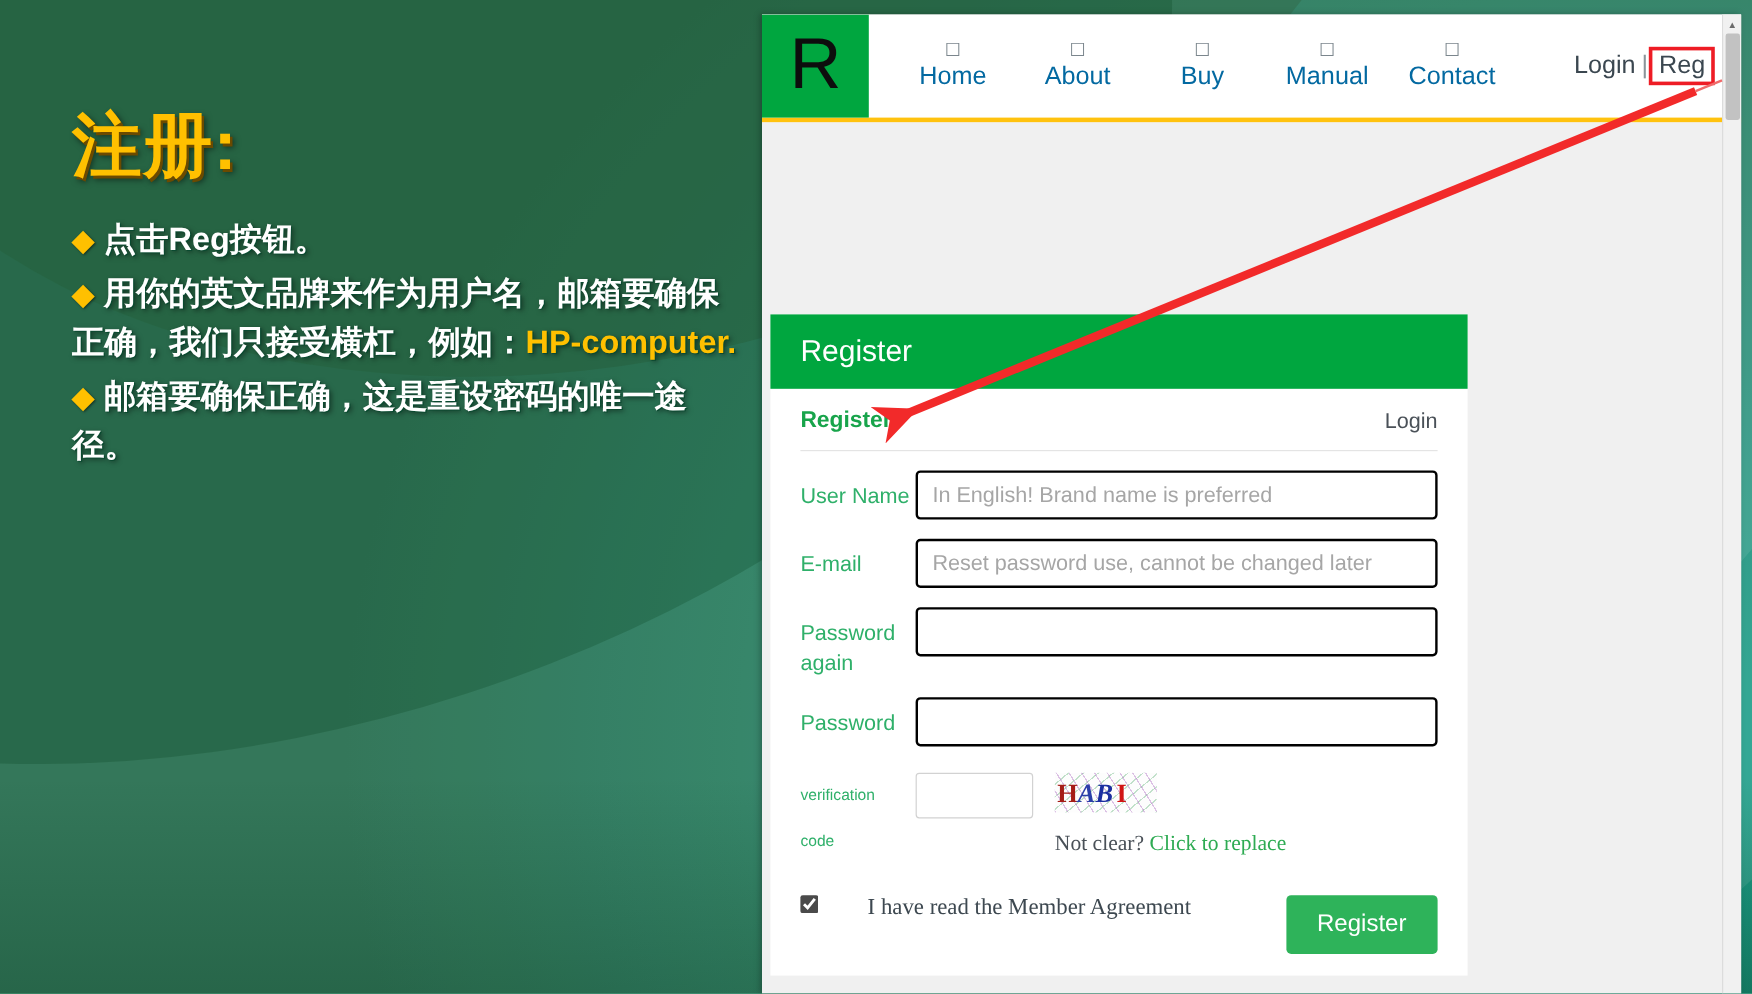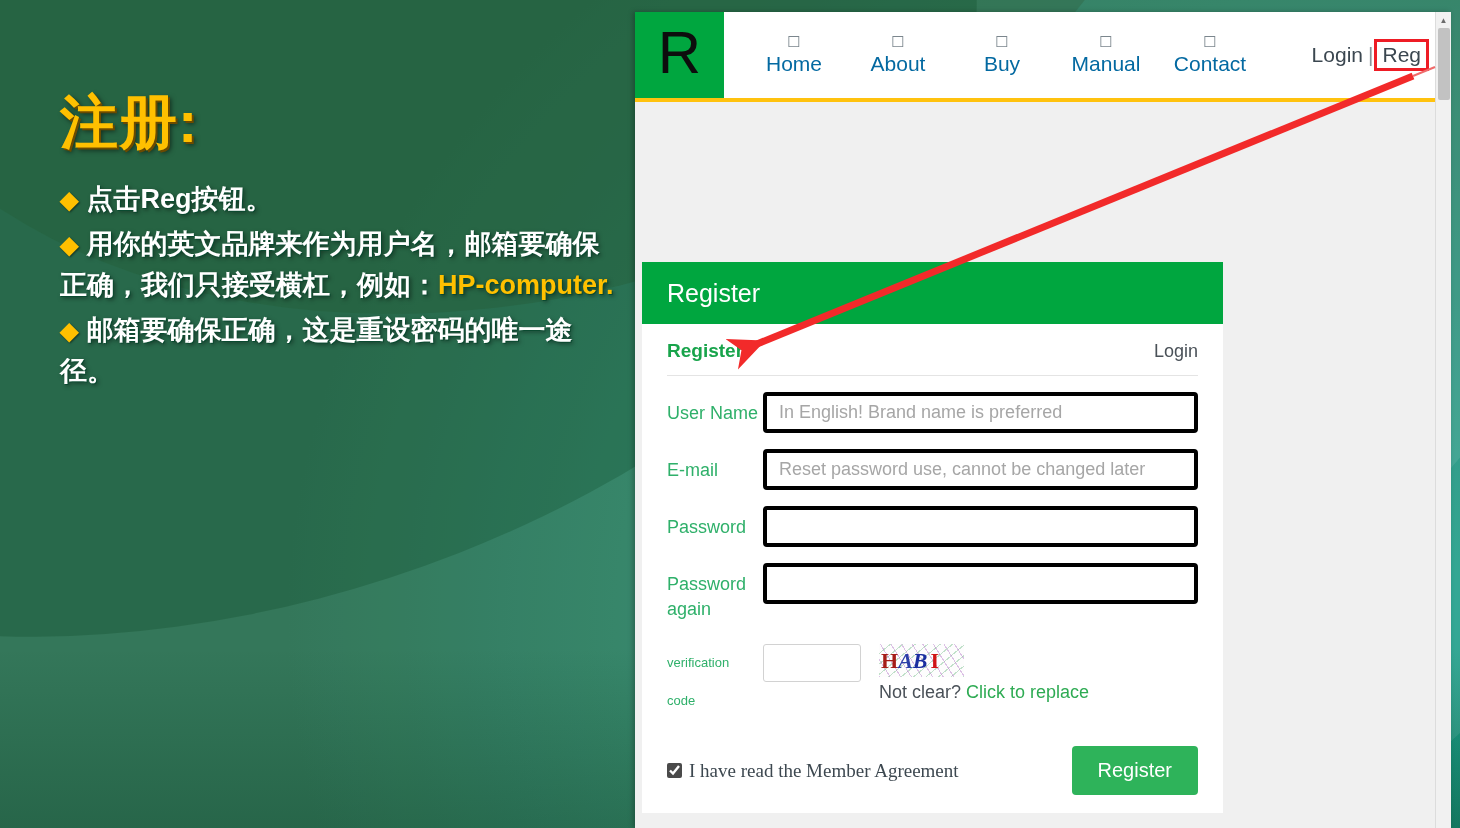--- a/index.html
+++ b/index.html
@@ -136,21 +136,21 @@
   }
   #tab-register{ color:#18a44b; font-size:19px; font-weight:bold; cursor:pointer; }
   #tab-login{ color:#4a5158; font-size:18px; cursor:pointer; }
 
   .form-row{ display:flex; align-items:flex-start; margin-top:16px;justify-content:space-between; }
   .form-label{
     width:96px; flex:0 0 96px; color:#2fb06a; font-size:18px;
     line-height:25px; padding-top:9px;
   }
   .text-input{
-    flex:1 1 auto; height:41px; border:4px solid #000000; border-radius:4px;
+    flex:1 1 auto; height:41px; border:2px solid #000000; border-radius:4px;
     background:#fff; font-size:18px; color:#333; padding:0 12px;
     font-family:"Liberation Sans", sans-serif; outline:none;
   }
   .text-input::placeholder{ color:#a6a6a6; }
 
   
   #verify-row{ display:flex; align-items:flex-start; margin-top:22px; }
   #verify-label{
     width:96px; flex:0 0 96px; color:#2fb06a; font-size:13px; line-height:38px;
   }
@@ -167,26 +167,26 @@
       repeating-linear-gradient(58deg, rgba(180,120,200,0.45) 0 1px, transparent 1px 9px),
       repeating-linear-gradient(-40deg, rgba(120,190,140,0.45) 0 1px, transparent 1px 8px),
       #fdfdfd;
     display:flex; align-items:center; padding-left:2px;
   }
   .cap-ch{ font-size:22px; font-weight:bold; font-family:"Liberation Serif", serif; }
   #cap-1{ color:#a51d17; }
   #cap-2{ color:#2b3fa8; font-style:italic; }
   #cap-3{ color:#1b2fa0; font-style:italic; }
   #cap-4{ color:#d01515; margin-left:3px; }
-  #captcha-hint{ margin-top:5px; font-size:18px; color:#4a5158; white-space:nowrap; }
+  #captcha-hint{ margin-top:15px; font-size:18px; color:#4a5158; white-space:nowrap;font-family:Liberation Serif, serif; }
   #captcha-replace{ color:#2eab53; cursor:pointer; }
 
   
   #agree-row{
-    display:flex; align-items:center; margin-top:26px;
+    display:flex; align-items:flex-start; margin-top:26px;gap:34px;
   }
   #agree-check{
     width:15px; height:15px; margin:0 7px 0 0; cursor:pointer;
     accent-color:#4a4a4a;
   }
   #agree-text{ font-size:19px; color:#3d4850; font-family:"Liberation Serif", serif; }
   #register-button{
     margin-left:auto; background:#2eb35a; color:#fff; border:none;
     border-radius:4px; font-size:20px; padding:13px 26px; cursor:pointer;
     font-family:"Liberation Sans", sans-serif;
@@ -295,26 +295,26 @@
           <label class="form-label">User Name</label>
           <input class="text-input" type="text" placeholder="In English! Brand name is preferred" style="">
         </div>
 
         <div class="form-row">
           <label class="form-label">E-mail</label>
           <input class="text-input" type="text" placeholder="Reset password use, cannot be changed later" style="">
         </div>
 
         <div class="form-row">
+          <label class="form-label">Password again</label>
+          <input class="text-input" type="password" placeholder="" style="">
+        </div>
+
+        <div class="form-row">
           <label class="form-label">Password</label>
-          <input class="text-input" type="password" placeholder="" style="">
-        </div>
-
-        <div class="form-row">
-          <label class="form-label">Password again</label>
           <input class="text-input" type="password" placeholder="" style="">
         </div>
 
         <div id="verify-row">
           <div id="verify-label">
             <span>verification</span>
             <span id="verify-label-line2">code</span>
           </div>
           <input id="verify-input" type="text" style="">
           <div id="captcha-col">

